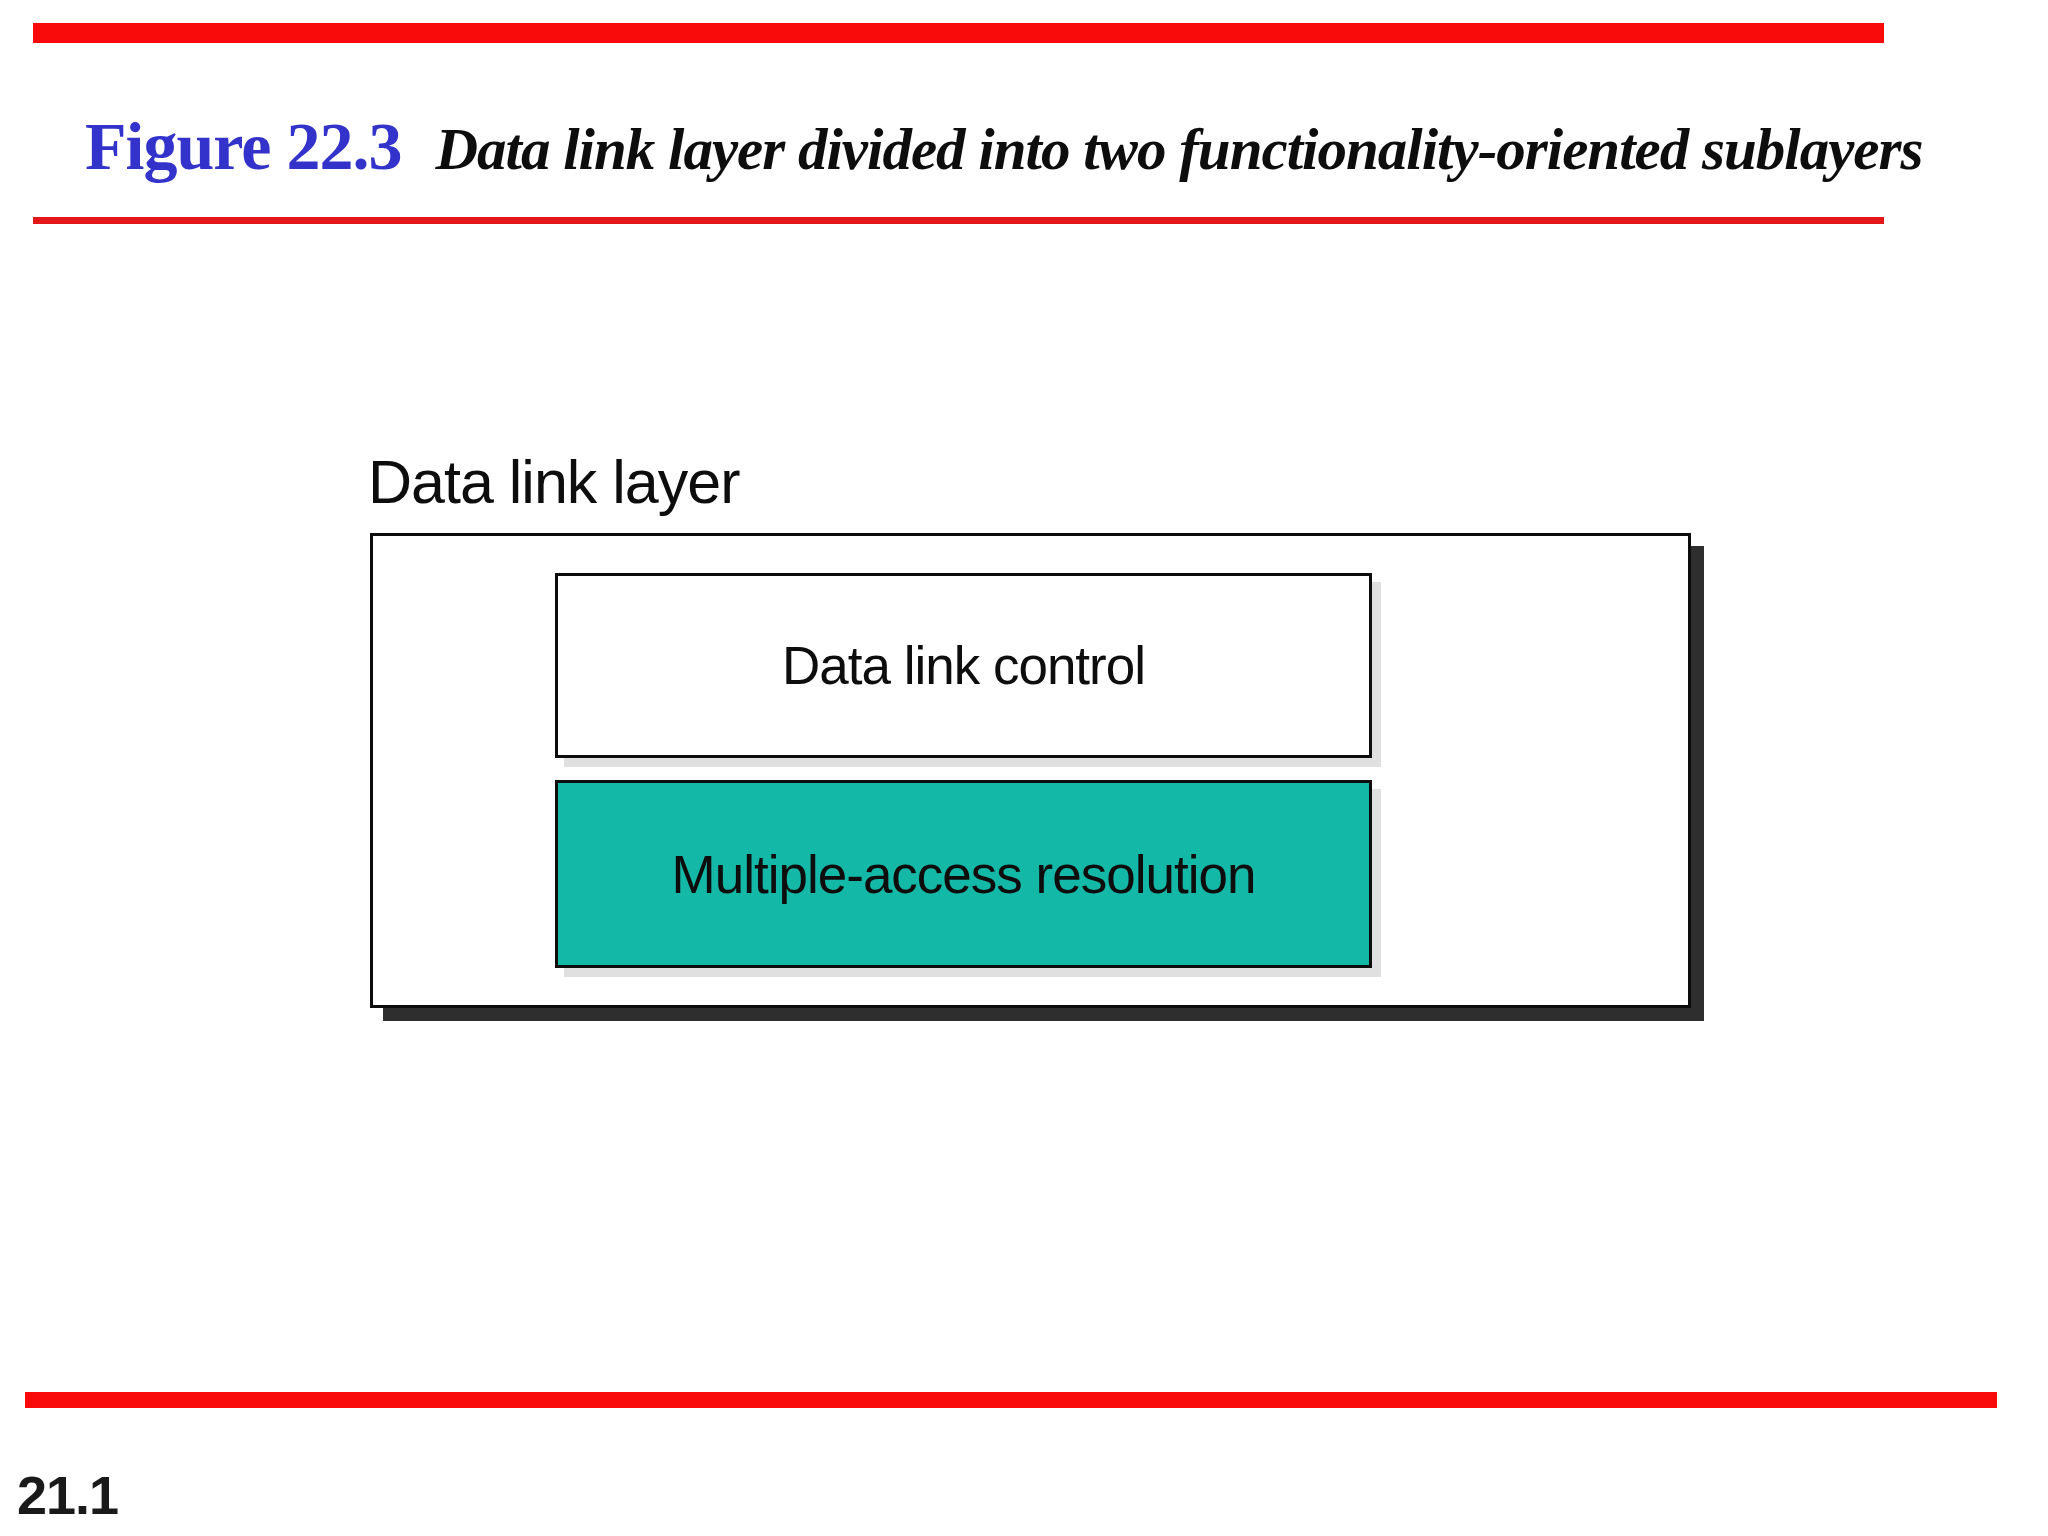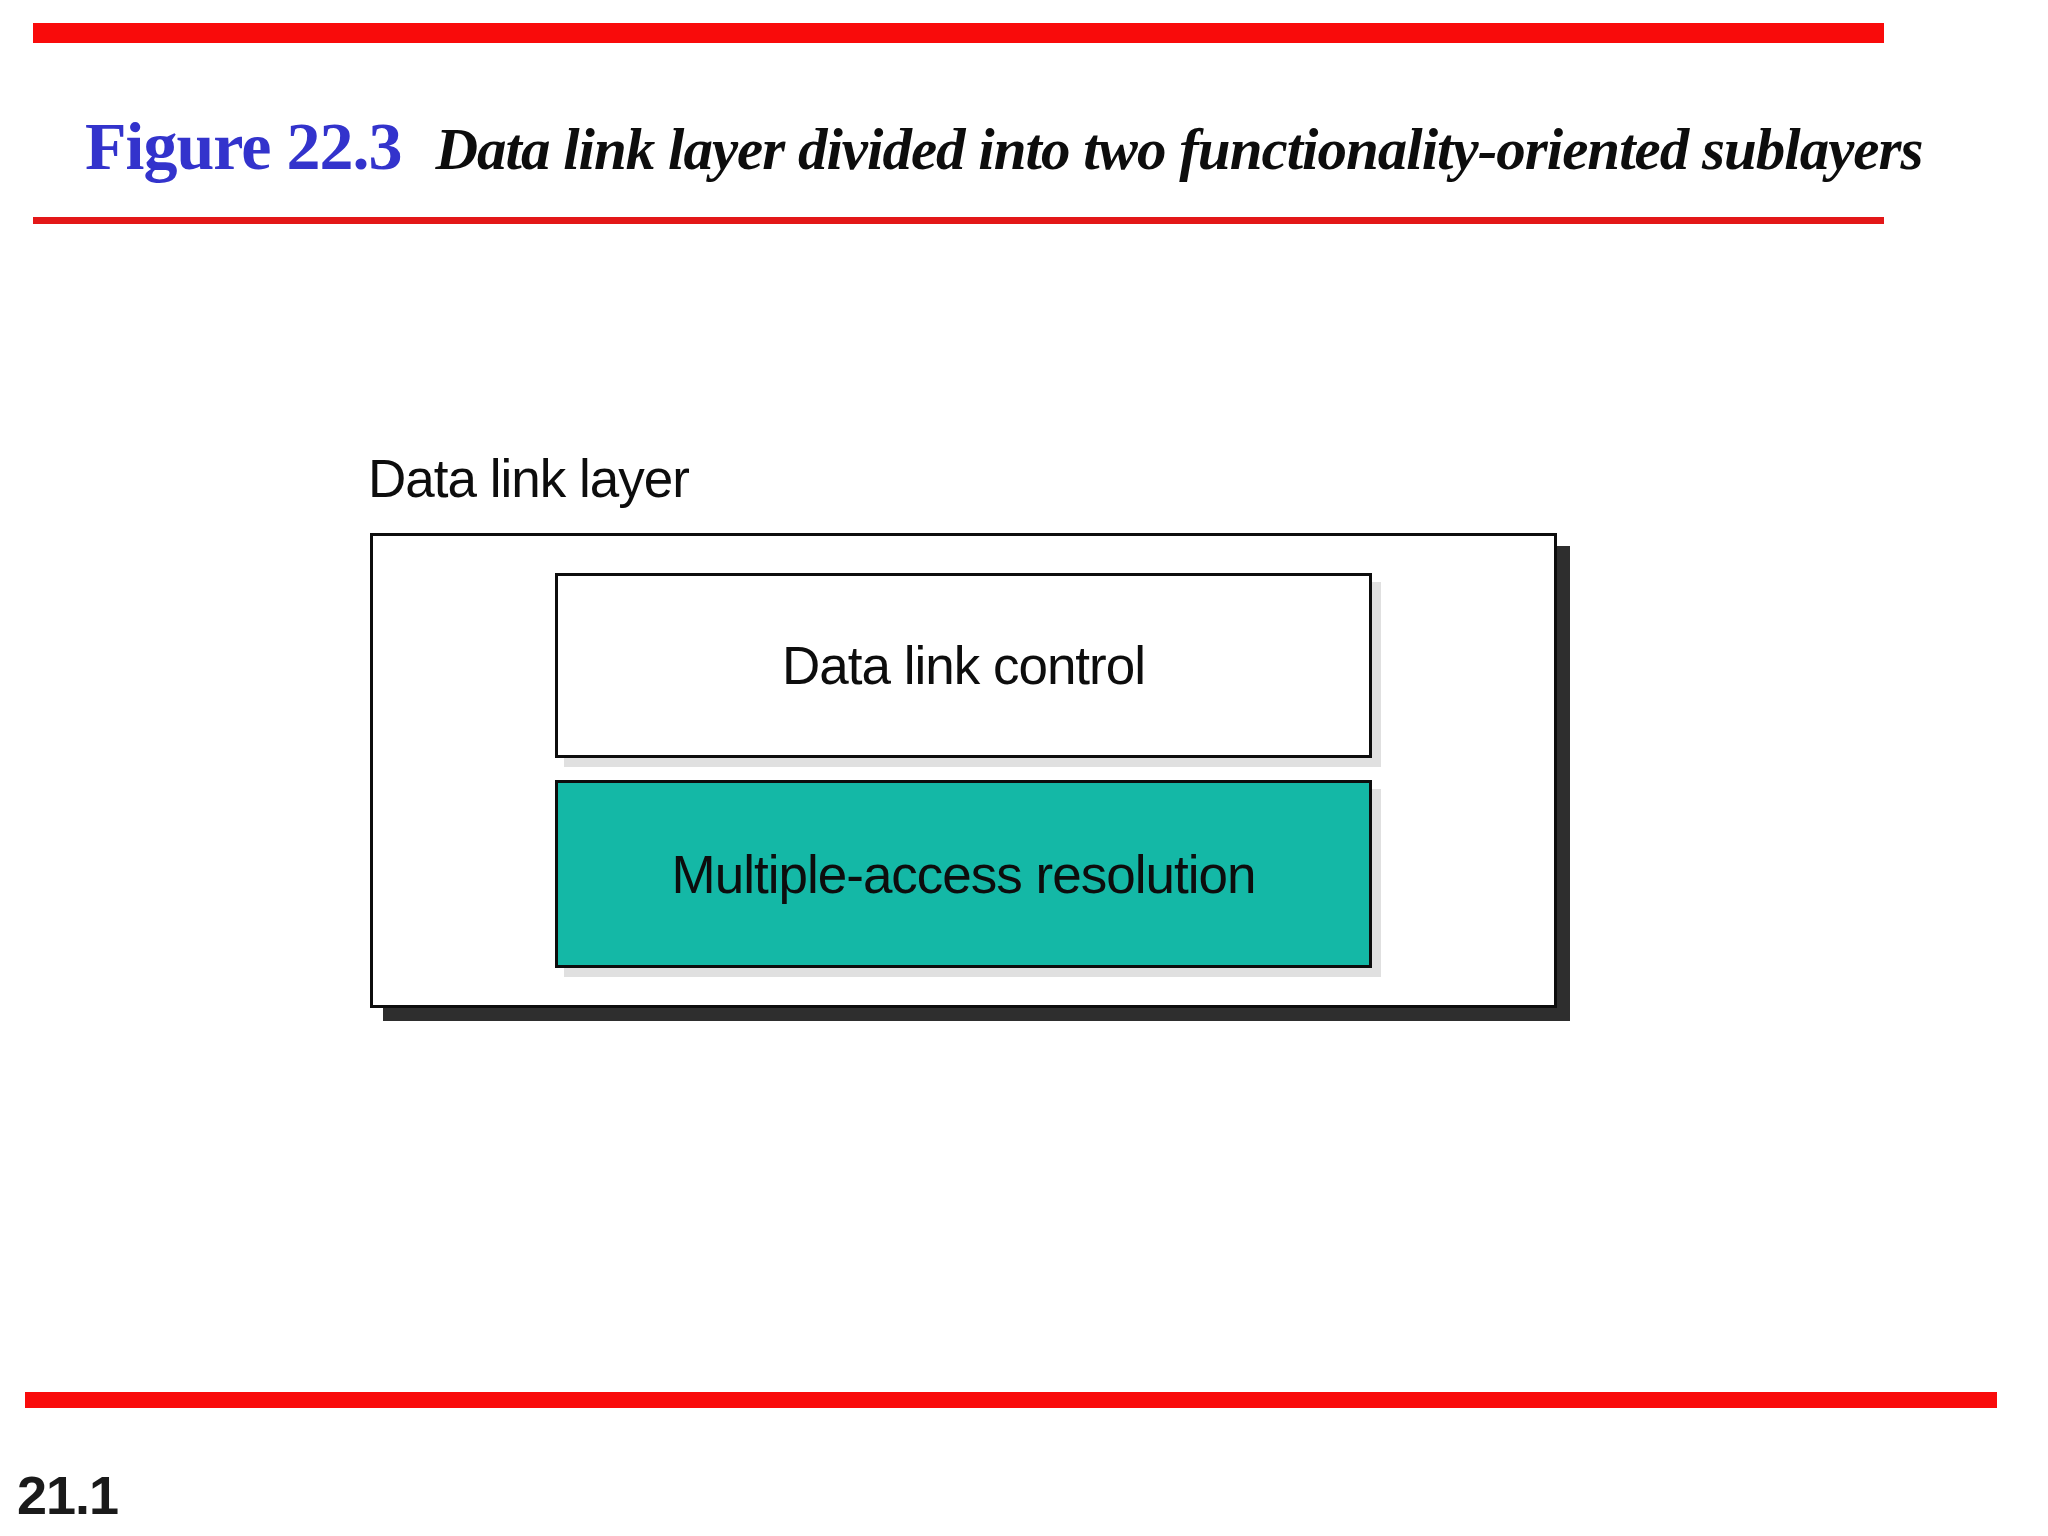--- a/index.html
+++ b/index.html
@@ -47,29 +47,29 @@
   .title-rule {
     position: absolute;
     left: 33px; top: 217px;
     width: 1851px; height: 7px;
   }
 
   
   .diagram-label {
     position: absolute;
     left: 368px; top: 452px;
-    font-size: 53px;
+    font-size: 61px;
     line-height: 1;
     color: #0d0d0d;
     letter-spacing: -1px;
   }
   .outer-box {
     position: absolute;
     left: 370px; top: 533px;
-    width: 1187px; height: 475px;
+    width: 1321px; height: 475px;
     box-sizing: border-box;
     background: #ffffff;
     border: 3px solid #0d0d0d;
     box-shadow: 13px 13px 0 #2e2e2e;
   }
   .sublayer-box {
     position: absolute;
     left: 182px;
     width: 817px;
     box-sizing: border-box;

